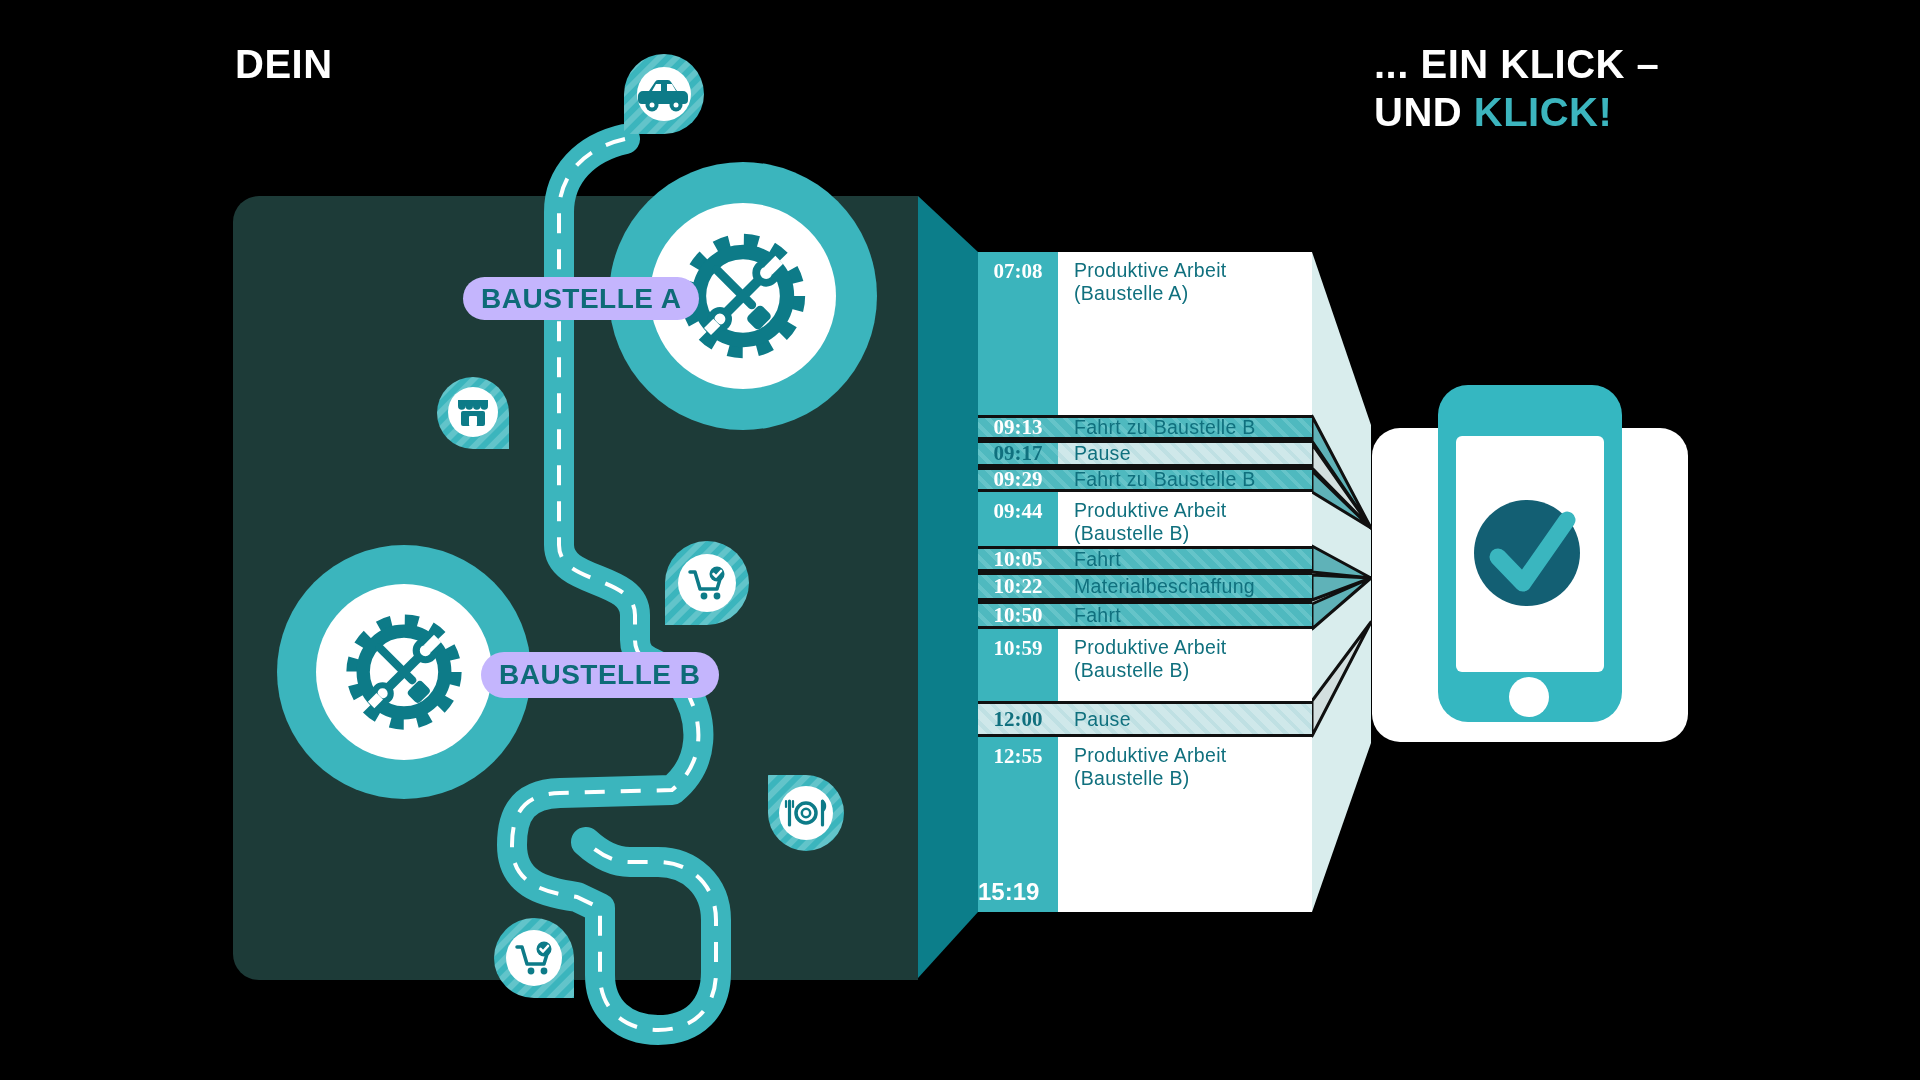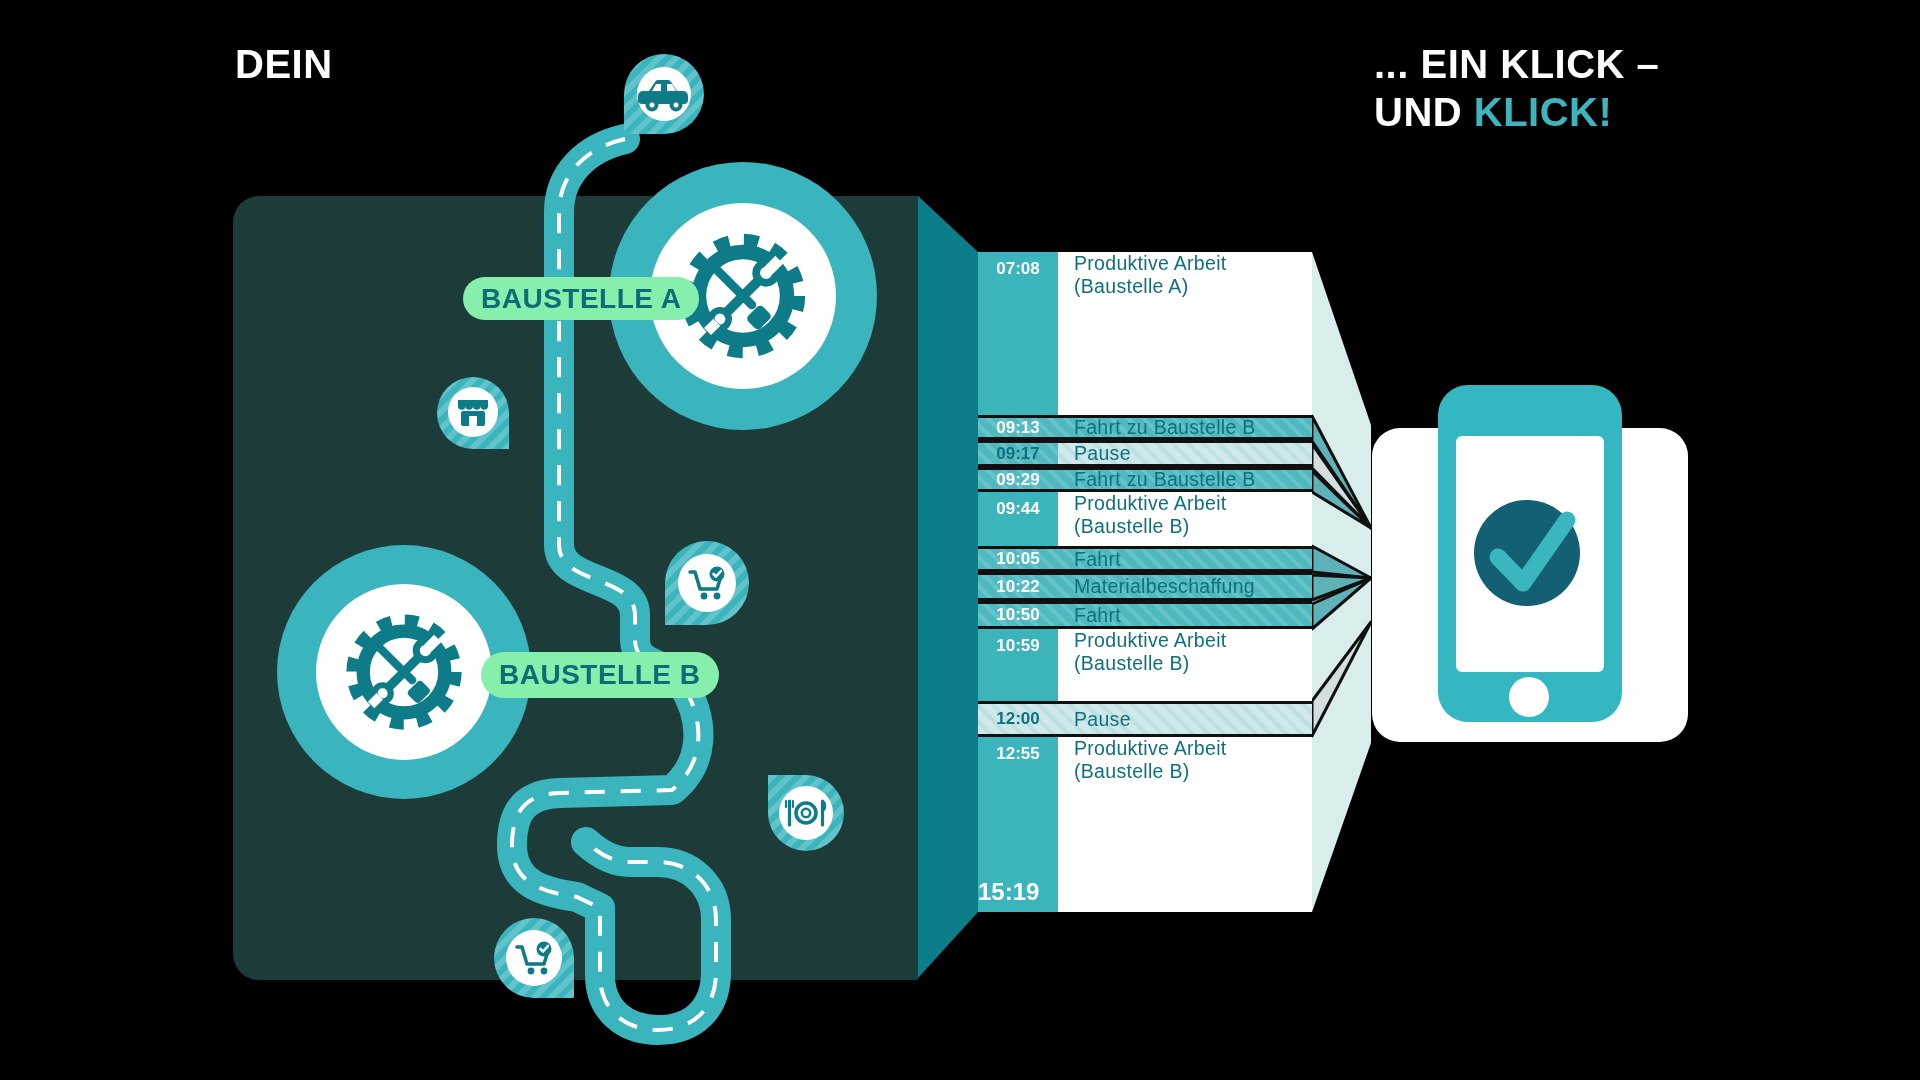--- a/index.html
+++ b/index.html
@@ -7,35 +7,35 @@
   .stage{position:relative;width:1532px;height:1080px;background:#000;}
   svg.art{position:absolute;left:0;top:0;}
   
   .headline{position:absolute;top:40px;font-weight:800;font-size:40px;line-height:48px;
     letter-spacing:.5px;color:#fff;white-space:nowrap;}
   .headline .accent{color:#3cb5be;}
   #hl-left{left:235px;}
   #hl-mid{left:918px;}
   #hl-right{left:1374px;}
   
-  .pill{position:absolute;background:#86efac;color:#0e6b78;font-weight:800;font-size:28px;
+  .pill{position:absolute;background:#c4b5fd;color:#0e6b78;font-weight:800;font-size:28px;
     letter-spacing:.5px;display:inline-flex;align-items:center;justify-content:center;
     border-radius:26px;padding:0 18px;white-space:nowrap;z-index:4;}
   #pill-a{left:463px;top:277px;height:43px;}
   #pill-b{left:481px;top:652px;height:46px;}
   
   .sheet{position:absolute;left:978px;top:252px;width:334px;height:660px;z-index:3;}
   .row{position:absolute;left:0;width:334px;display:flex;box-sizing:border-box;}
   .row .t{width:80px;flex:0 0 80px;display:flex;align-items:center;justify-content:center;
-    font-weight:700;font-size:17px;color:#fff;}
+    font-weight:700;font-size:21px;color:#fff;font-family:Liberation Serif, serif;}
   .row .c{flex:1;display:flex;flex-direction:column;justify-content:center;
     padding-left:16px;font-weight:500;font-size:19.5px;letter-spacing:.3px;color:#10707e;line-height:23px;}
   .row-work{background:#fff;}
   .row-work .t{background:#3bb4bc;align-items:flex-start;padding-top:7px;}
-  .row-work .c{justify-content:flex-start;padding-top:0;}
+  .row-work .c{justify-content:flex-start;padding-top:7px;}
   .row-drive{border-top:3px solid #101010;border-bottom:3px solid #101010;
     background:repeating-linear-gradient(45deg,#4fb9bf 0 7px,#65c4c9 7px 11px);}
   .row-pause{border-top:3px solid #101010;border-bottom:3px solid #101010;
     background:repeating-linear-gradient(45deg,#cfe8ea 0 7px,#bfe0e3 7px 11px);}
   .row-pause .t{color:#10707e;}
   .row-pause.cell-teal .t{background:repeating-linear-gradient(45deg,#4fb9bf 0 7px,#65c4c9 7px 11px);}
   .end-time{position:absolute;left:0;bottom:6px;width:80px;text-align:left;
     font-weight:700;font-size:24px;color:#fff;}
 </style>
 </head>

